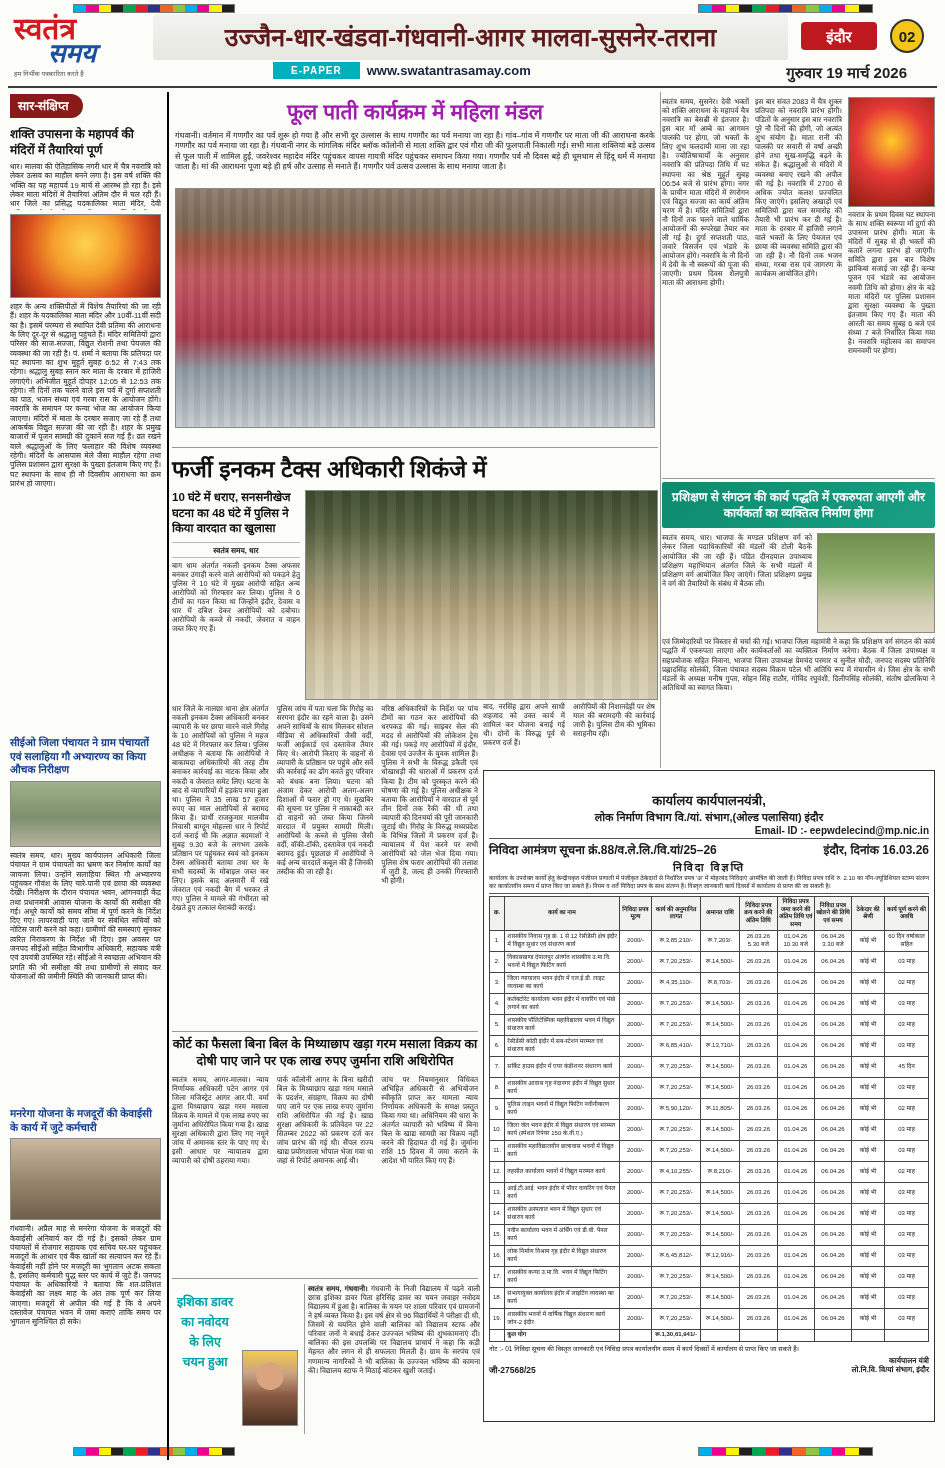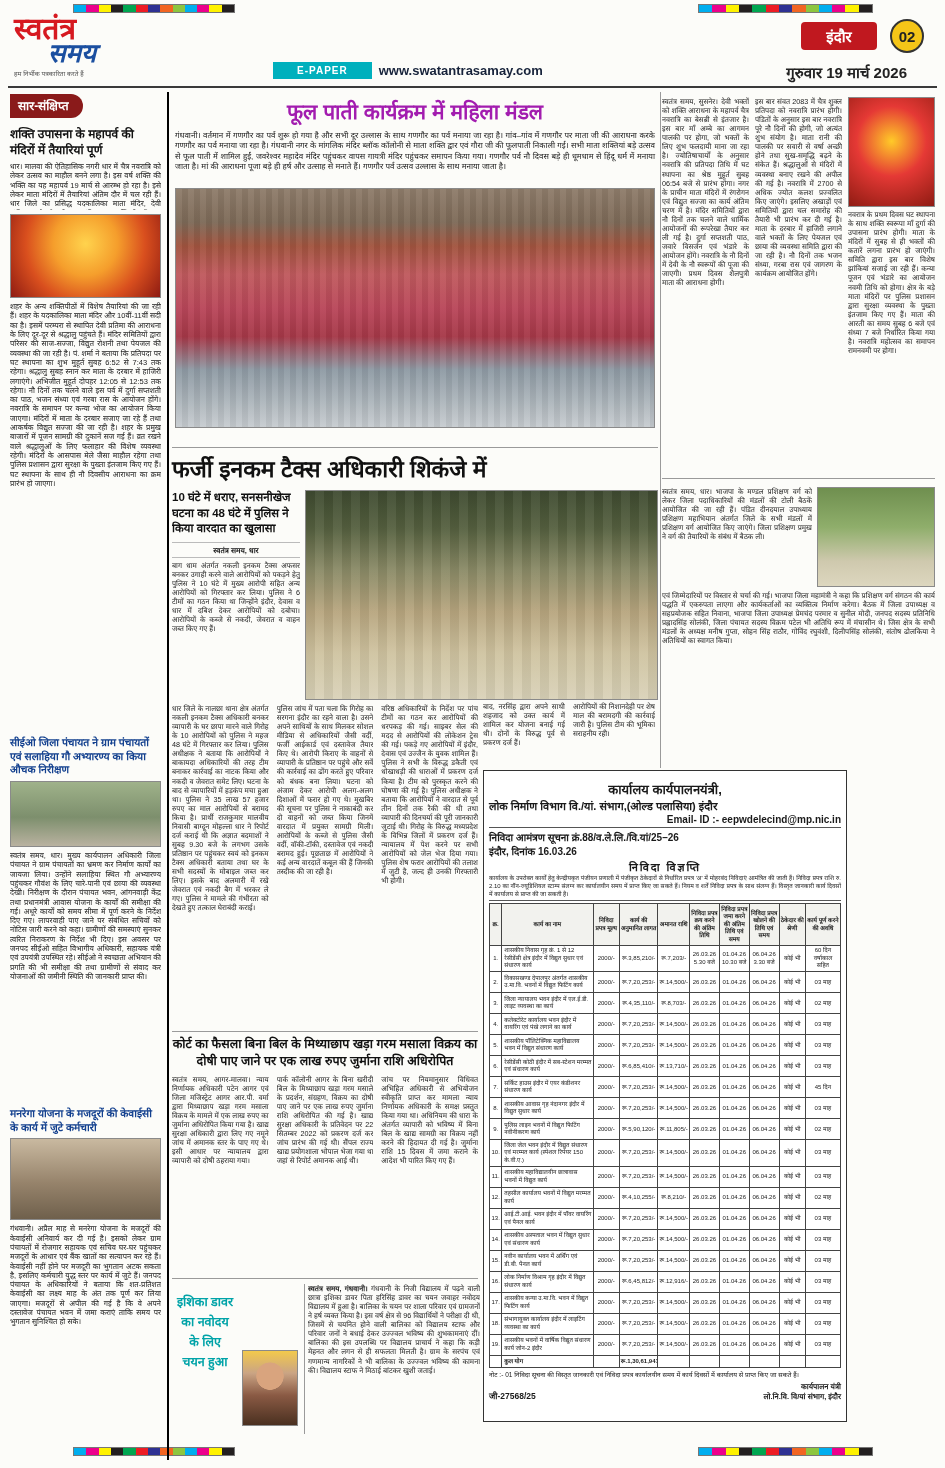--- a/index.html
+++ b/index.html
@@ -30,21 +30,21 @@
     position:absolute; left:145px; top:0px; width:635px; text-align:center;
     font-size:25px; font-weight:bold; color:var(--headline-dark,#5e1a1a);
     background:linear-gradient(#f3f3ef,#e7e7e1); border-radius:3px; padding:5px 0 7px;
   }
   #edition { position:absolute; left:793px; top:8px; width:76px; height:28px; background:var(--badge-red,#c0181f);
     color:#fff; font-size:15px; font-weight:bold; display:flex; align-items:center; justify-content:center; border-radius:4px; }
   #pagenum { position:absolute; left:882px; top:5px; width:34px; height:34px; background:var(--badge-yellow,#f5c518);
     border:2px solid #333; border-radius:50%; color:#222; font-size:15px; font-weight:bold;
     display:flex; align-items:center; justify-content:center; }
   #epaper-row { position:absolute; left:265px; top:48px; display:flex; align-items:center; gap:7px; }
-  #epaper-badge { background:var(--epaper-cyan,#00b0bd); color:#fff; font-size:10px; font-weight:bold; padding:3px 24px; letter-spacing:1px; }
+  #epaper-badge { background:var(--epaper-cyan,#00b0bd); color:#fff; font-size:10px; font-weight:bold; padding:3px 18px; letter-spacing:1px; }
   #website { font-size:13px; font-weight:bold; color:#16223a; }
   #issue-date { position:absolute; right:30px; top:48px; font-size:15px; font-weight:bold; color:#222; }
 
   
   .photo { border:1px solid #8a8a8a; position:relative; overflow:hidden; }
   .body-text { font-size:7.5px; line-height:1.24; text-align:justify; color:#222; overflow:hidden; }
   .small-text { font-size:7.2px; line-height:1.26; text-align:justify; color:#222; overflow:hidden; }
   .dl { font-weight:bold; }
   .cols { display:flex; gap:8px; }
   .cols > div { flex:1; overflow:hidden; }
@@ -115,27 +115,27 @@
   #ishika { position:absolute; left:172px; top:1284px; width:130px; height:150px; display:flex; gap:4px; }
   #ishika-headline { width:66px; color:var(--accent-teal,#00a3a8); font-size:12.5px; font-weight:bold;
     text-align:center; line-height:1.6; padding-top:8px; }
   #photo-girl { width:56px; height:76px; align-self:flex-end; margin-bottom:8px;
     background:
       radial-gradient(circle at 50% 34%, #d9a47e 0 24%, transparent 25%),
       linear-gradient(180deg,#f2c94c 0%,#caa484 30%,#8a5a44 60%,#4a3020 100%); }
   #gandhwani { position:absolute; left:308px; top:1284px; width:172px; height:166px; }
 
   
-  #tender { position:absolute; left:483px; top:770px; width:364px; height:652px;
-    border:1.5px solid #333; background:#fff; padding:9px 5px; }
+  #tender { position:absolute; left:483px; top:770px; width:452px; height:652px;
+    border:1.5px solid #333; background:#fff; padding:20px 5px; }
   #tender-office1 { text-align:center; font-size:13px; font-weight:bold; }
-  #tender-office2 { font-size:11px; font-weight:bold; }
+  #tender-office2 { text-align:center; font-size:11px; font-weight:bold; }
   #tender-email { text-align:right; font-size:10px; font-weight:bold; margin:1px 0 2px; }
-  #tender-notice-row { display:flex; justify-content:space-between; font-size:10px; font-weight:bold;
-    border-top:1px solid #555; padding-top:2px;flex-direction:column; }
+  #tender-notice-row { display:flex; justify-content:space-between; font-size:12px; font-weight:bold;
+    border-top:1px solid #555; padding-top:2px; }
   #tender-title { text-align:center; font-size:11px; font-weight:bold; letter-spacing:2px; margin:1px 0; }
   #tender-terms { font-size:6px; line-height:1.3; text-align:justify; border-bottom:1px solid #555; padding-bottom:2px; margin-bottom:2px; }
   #tender table { width:100%; border-collapse:collapse; table-layout:fixed; }
   #tender th, #tender td { border:0.5px solid #444; font-size:6px; line-height:1.25; padding:1.5px 1px; text-align:center; vertical-align:middle; overflow:hidden; }
   #tender th { font-weight:bold; background:#f2f2ee; }
   #tender td { height:21px; }
   #tender td.name-cell { text-align:left; padding-left:2px; }
   #tender th:nth-child(1){width:3.5%;} #tender th:nth-child(2){width:26%;}
   #tender th:nth-child(3){width:7.5%;} #tender th:nth-child(4){width:11%;}
   #tender th:nth-child(5){width:9%;}  #tender th:nth-child(6){width:8.5%;}
@@ -212,20 +212,21 @@
       <span data-name="color-swatch" style="background: rgb(255, 242, 0);"></span>
       <span data-name="color-swatch" style="background: rgb(35, 31, 32);"></span>
     </div>
 
   <div id="masthead" data-name="masthead">
     <div id="logo" data-name="newspaper-logo">
       <div class="logo-1" data-name="logo-word-swatantra">स्वतंत्र</div>
       <div class="logo-2" data-name="logo-word-samay">समय</div>
       <div class="logo-tagline" data-name="logo-tagline">हम निर्भीक पत्रकारिता करते हैं</div>
     </div>
+    <div id="cities" data-name="cities-headline">उज्जैन-धार-खंडवा-गंधवानी-आगर मालवा-सुसनेर-तराना</div>
     <div id="edition" data-name="edition-badge">इंदौर</div>
     <div id="pagenum" data-name="page-number-badge">02</div>
     <div id="epaper-row" data-name="epaper-row">
       <span id="epaper-badge" data-name="epaper-badge">E-PAPER</span>
       <span id="website" data-name="website-link">www.swatantrasamay.com</span>
     </div>
     <div id="issue-date" data-name="issue-date">गुरुवार 19 मार्च 2026</div>
   </div>
 
   <div id="left-col" data-name="news-briefs-column">
@@ -274,20 +275,21 @@
     </div>
   </div>
   <div id="fake-cols-b" data-name="fake-officer-body-right">
     <div class="cols">
       <div class="small-text" data-name="fake-officer-col4">बाद, नरसिंह द्वारा अपने साथी शहजाद को उक्त कार्य में शामिल कर योजना बनाई गई थी। दोनों के विरुद्ध पूर्व से प्रकरण दर्ज हैं।</div>
       <div class="small-text" data-name="fake-officer-col5">आरोपियों की निशानदेही पर शेष माल की बरामदगी की कार्रवाई जारी है। पुलिस टीम की भूमिका सराहनीय रही।</div>
     </div>
   </div>
 
   <div id="training" data-name="training-article">
+    <div id="training-headline" data-name="training-headline">प्रशिक्षण से संगठन की कार्य पद्धति में एकरुपता आएगी और कार्यकर्ता का व्यक्तित्व निर्माण होगा</div>
     <div id="training-row" data-name="training-lead-row">
       <div class="small-text" id="training-lead" data-name="training-lead">स्वतंत्र समय, धार। भाजपा के मण्डल प्रशिक्षण वर्ग को लेकर जिला पदाधिकारियों की मंडलों की टोली बैठकें आयोजित की जा रही हैं। पंडित दीनदयाल उपाध्याय प्रशिक्षण महाभियान अंतर्गत जिले के सभी मंडलों में प्रशिक्षण वर्ग आयोजित किए जाएंगे। जिला प्रशिक्षण प्रमुख ने वर्ग की तैयारियों के संबंध में बैठक ली।</div>
       <div class="photo" id="photo-training" data-name="meeting-photo"></div>
     </div>
     <div class="small-text" id="training-body" data-name="training-body">एवं जिम्मेदारियों पर विस्तार से चर्चा की गई। भाजपा जिला महामंत्री ने कहा कि प्रशिक्षण वर्ग संगठन की कार्य पद्धति में एकरुपता लाएगा और कार्यकर्ताओं का व्यक्तित्व निर्माण करेगा। बैठक में जिला उपाध्यक्ष व सहप्रयोजक सहित निवाना, भाजपा जिला उपाध्यक्ष प्रेमचंद परमार व सुनील मोदी, जनपद सदस्य प्रतिनिधि प्रह्लादसिंह सोलंकी, जिला पंचायत सदस्य विक्रम पटेल भी अतिथि रूप में मंचासीन थे। जिस क्षेत्र के सभी मंडलों के अध्यक्ष मनीष गुप्ता, सोहन सिंह राठौर, गोविंद रघुवंशी, दिलीपसिंह सोलंकी, संतोष ढोलकिया ने अतिथियों का स्वागत किया।</div>
   </div>
 
   <div id="court" data-name="court-article">
     <div id="court-headline" data-name="court-headline">कोर्ट का फैसला बिना बिल के मिथ्याछाप खड़ा गरम मसाला विक्रय का दोषी पाए जाने पर एक लाख रुपए जुर्माना राशि अधिरोपित</div>
     <div class="cols">

